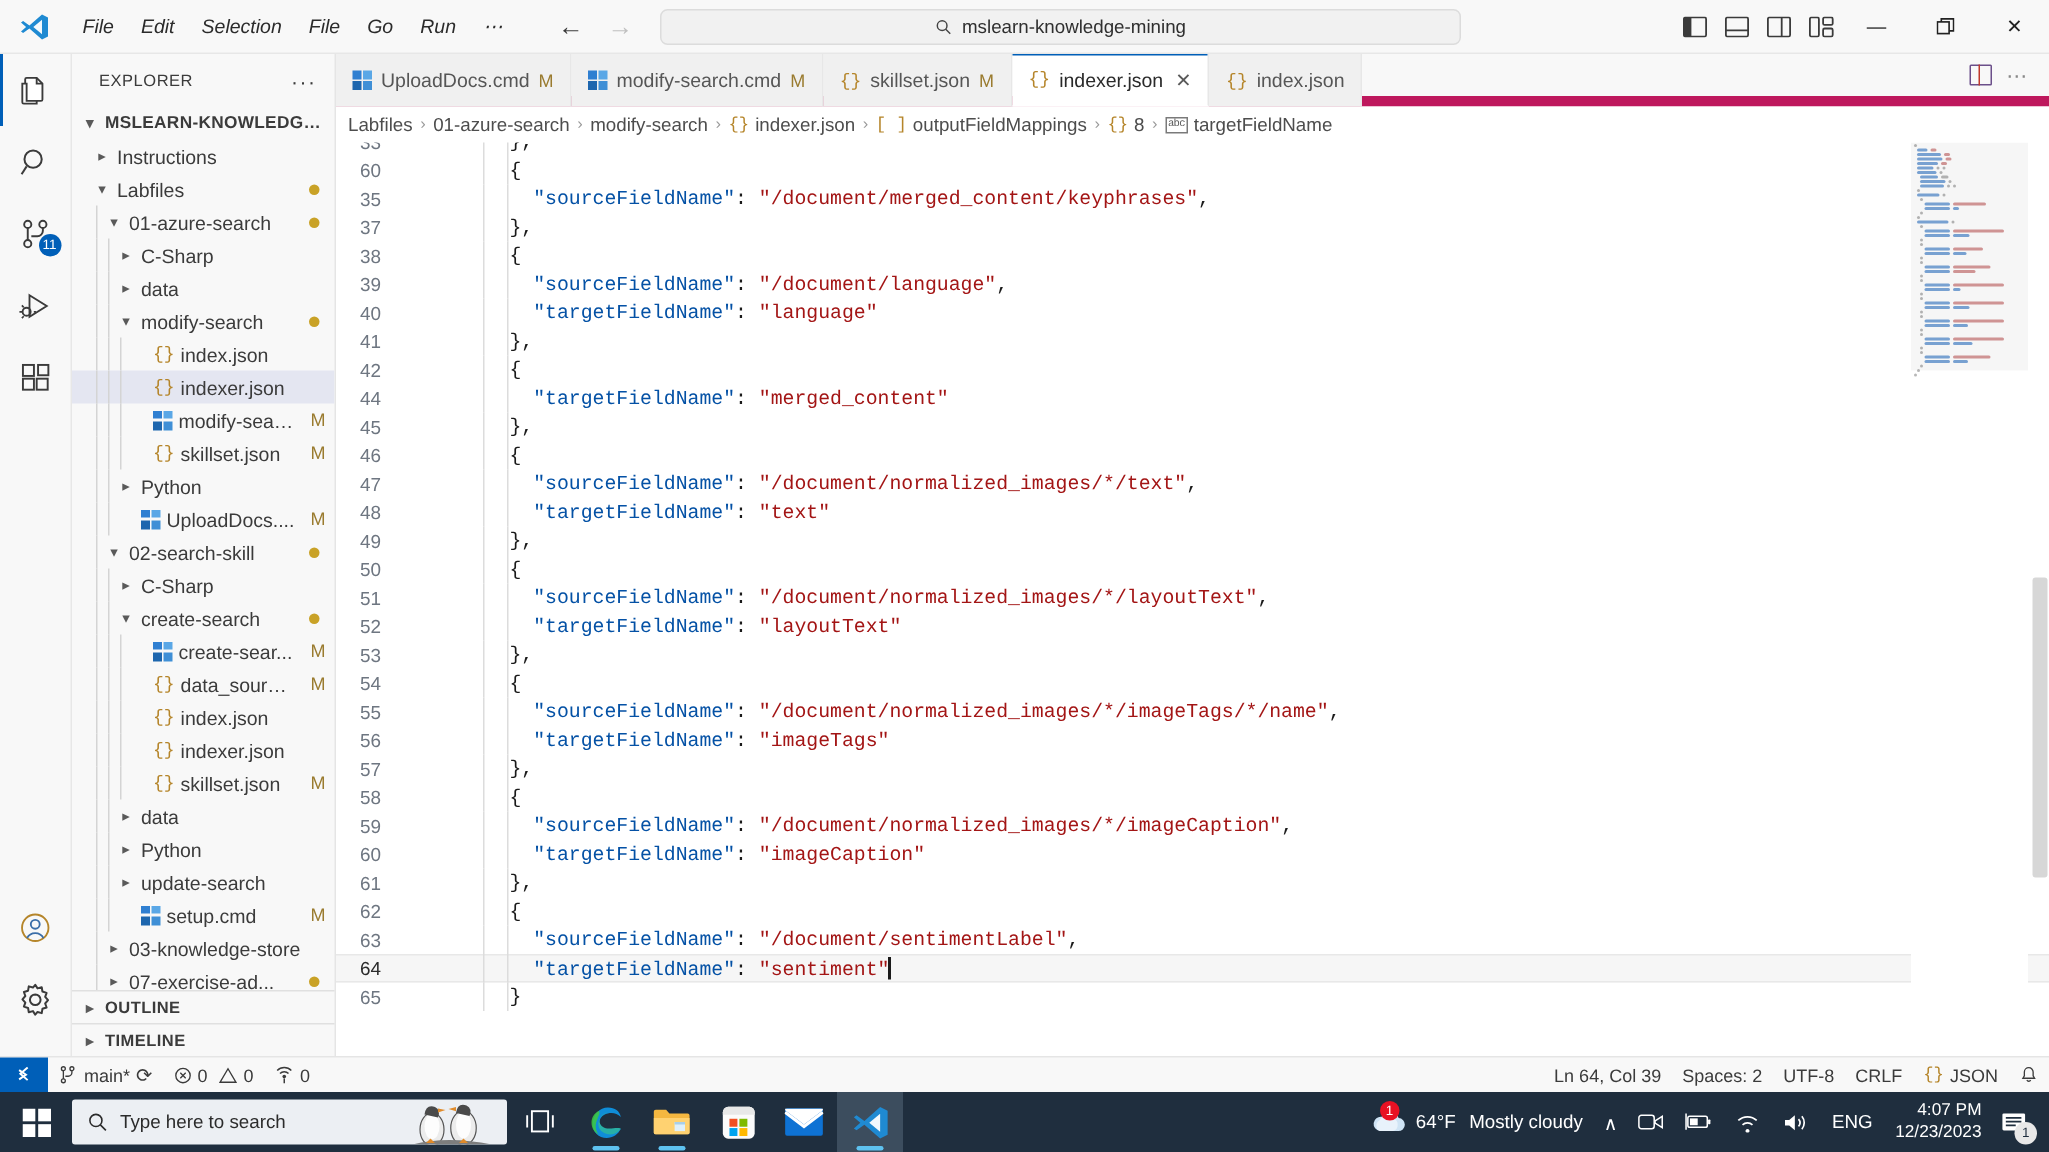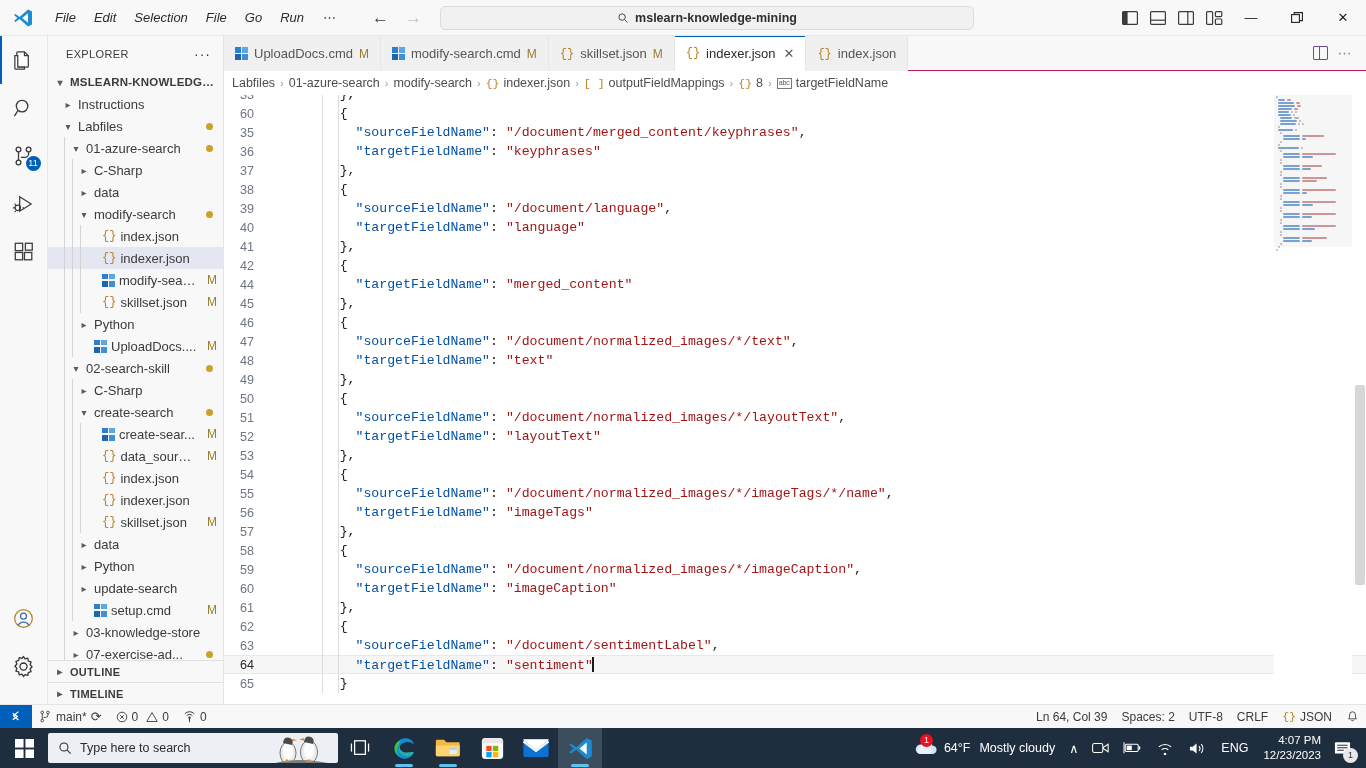--- a/index.html
+++ b/index.html
@@ -23,21 +23,21 @@
     font-size: 13px; color: #2b2b2b; padding: 4px 9px; line-height: 18px;
     border-radius: 4px; cursor: default; white-space: nowrap;
   }
   .nav-arrows { display: flex; align-items: center; gap: 16px; margin-left: 28px; }
   .arrow { font-size: 17px; color: #3b3b3b; line-height: 1; }
   .arrow.dim { color: #c0c0c0; }
   .cmdcenter {
     margin-left: 18px; width: 534px; height: 24px;
     background: #f1f1f1; border: 1px solid #dcdcdc; border-radius: 5px;
     display: flex; align-items: center; justify-content: center; gap: 6px;
-    font-size: 12.5px; color: #2f2f2f; font-weight: bold;
+    font-size: 12.5px; color: #2f2f2f;
   }
   .titlebar-right { margin-left: auto; display: flex; align-items: center; height: 36px; }
   .layout-ico { width: 28px; height: 36px; display: flex; align-items: center; justify-content: center; }
   .wincontrol { width: 46px; height: 36px; display: flex; align-items: center; justify-content: center;
     font-size: 13px; color: #222; }
 
   
   .activitybar {
     position: absolute; left: 0; top: 36px; width: 48px; height: 668px;
     background: #f8f8f8; border-right: 1px solid #e7e7e7;
@@ -92,21 +92,21 @@
     position: absolute; top: 0; bottom: 0; width: 1px; background: #d4d4d4;
   }
   .side-section {
     height: 22px; display: flex; align-items: center; gap: 4px; padding-left: 6px;
     border-top: 1px solid #e0e0e0; font-size: 11px; font-weight: 700; color: #3b3b3b;
     letter-spacing: .3px;
   }
 
   
   .editor { position: absolute; left: 224px; top: 36px; width: 1142px; height: 668px; background: #fff; }
-  .tabbar { height: 35px; background: #f8f8f8; display: flex; border-bottom: 1px solid #be185d; }
+  .tabbar { height: 35px; background: #f8f8f8; display: flex; border-bottom: 7px solid #be185d; }
   .tab {
     display: flex; align-items: center; gap: 6px; padding: 0 11px; height: 35px;
     font-size: 13px; color: #565656; border-right: 1px solid #e7e7e7;
     background: #f0f0f0; cursor: pointer; white-space: nowrap;
   }
   .tab.active { background: #fff; color: #2a2a2a; border-bottom: 1px solid #fff; position: relative; }
   .tab.active::before { content:""; position:absolute; left:0; top:0; right:0; height:1px; background:#005fb8; }
   .tab .mbadge { color: #9a7b2f; font-size: 12px; }
   .tab .closex { font-size: 13px; color: #5a5a5a; margin-left: 2px; }
   .tabactions { margin-left: auto; display: flex; align-items: center; gap: 10px; padding: 0 13px; }
@@ -638,27 +638,20 @@
             <span class="guide" style="left: 114px;"></span>
           </div>
           <div class="cline">
             <span class="lnum">35</span>
             <span class="gutter2"></span>
             <span class="ctext">      <span class="k">"sourceFieldName"</span><span class="p">:</span> <span class="s">"/document/merged_content/keyphrases"</span><span class="p">,</span></span>
             <span class="guide" style="left: 98px;"></span>
             <span class="guide" style="left: 114px;"></span>
           </div>
           <div class="cline">
-            <span class="lnum">36</span>
-            <span class="gutter2"></span>
-            <span class="ctext">      <span class="k">"targetFieldName"</span><span class="p">:</span> <span class="s">"keyphrases"</span></span>
-            <span class="guide" style="left: 98px;"></span>
-            <span class="guide" style="left: 114px;"></span>
-          </div>
-          <div class="cline">
             <span class="lnum">37</span>
             <span class="gutter2"></span>
             <span class="ctext">    <span class="p">}</span><span class="p">,</span></span>
             <span class="guide" style="left: 98px;"></span>
             <span class="guide" style="left: 114px;"></span>
           </div>
           <div class="cline">
             <span class="lnum">38</span>
             <span class="gutter2"></span>
             <span class="ctext">    <span class="p">{</span></span>

